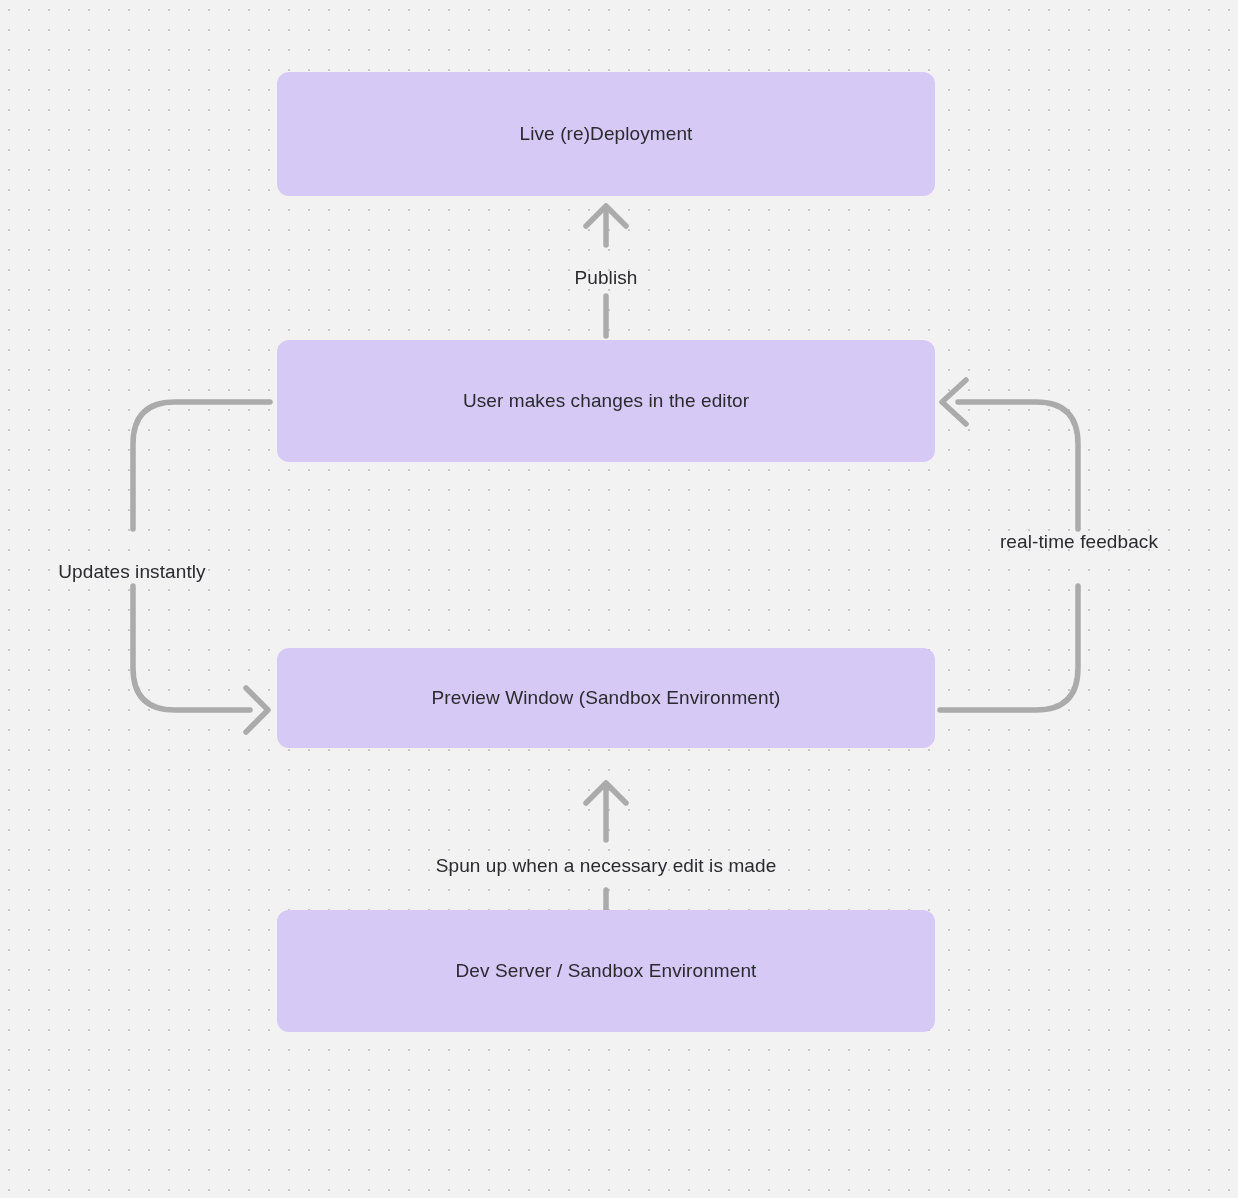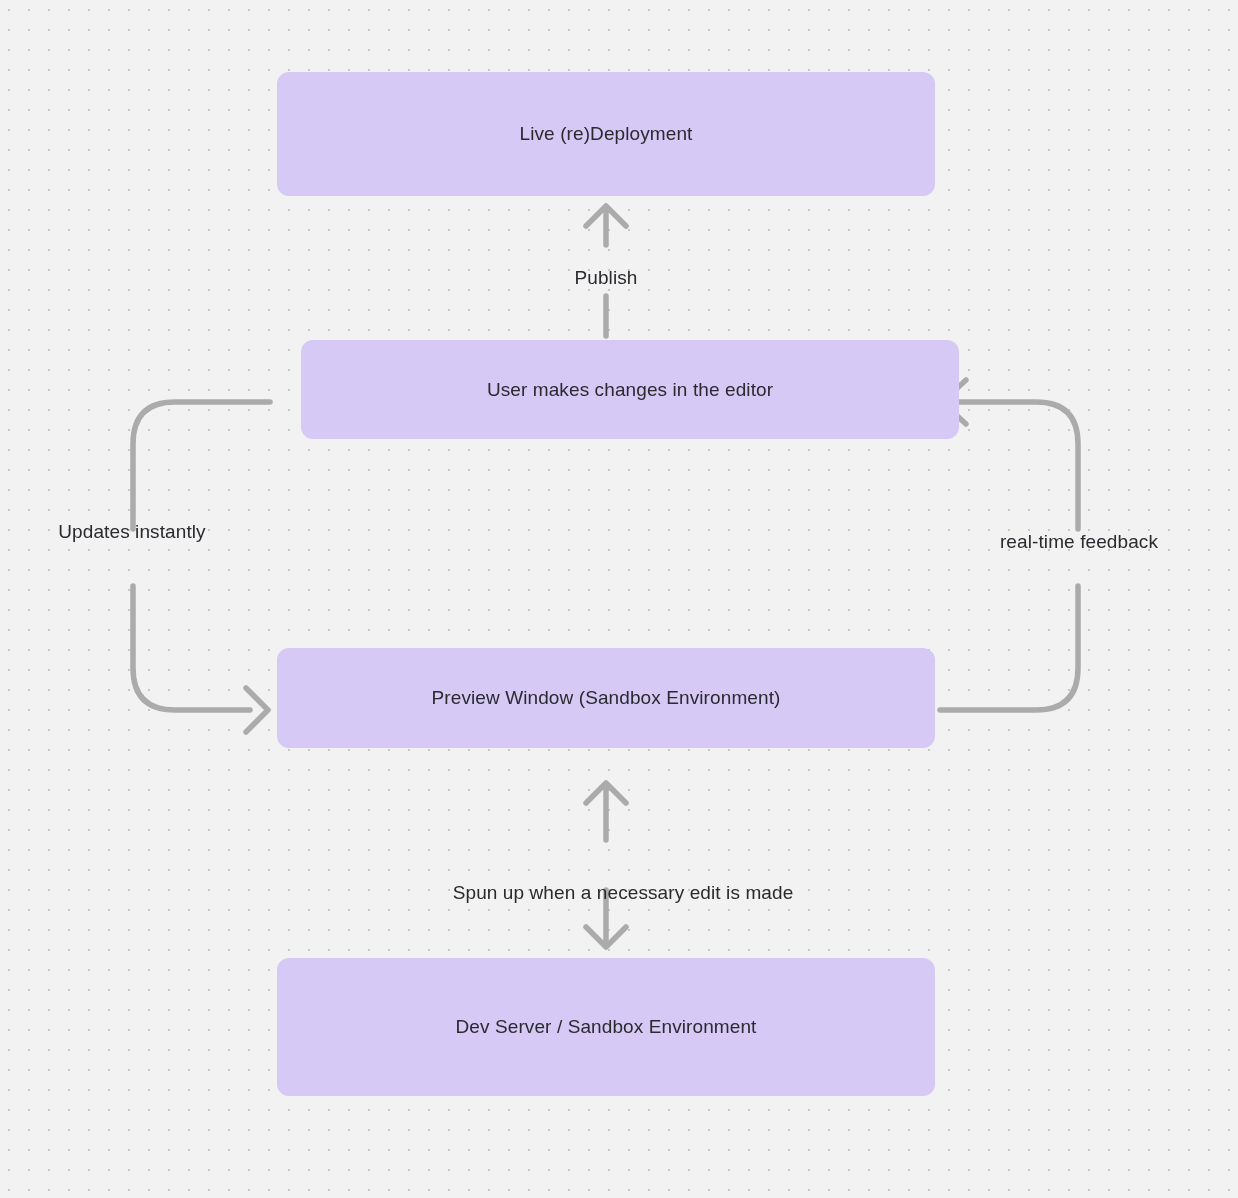--- a/index.html
+++ b/index.html
@@ -40,41 +40,41 @@
     position: absolute;
     left: 277px;
     width: 658px;
     background: var(--node-fill);
     border-radius: 12px;
     display: flex;
     align-items: center;
     justify-content: center;
   }
   .node-live     { top: 72px;  height: 124px; }
-  .node-editor   { top: 340px; height: 99px; margin-left: 24px; }
+  .node-editor   { top: 340px; height: 122px; }
   .node-preview  { top: 648px; height: 100px; }
-  .node-dev      { top: 958px; height: 138px; }
+  .node-dev      { top: 910px; height: 122px; }
   .node-label {
     font-size: 19px;
     color: var(--text);
     letter-spacing: 0.1px;
     text-align: center;
   }
   .edge-label {
     position: absolute;
     transform: translate(-50%, -50%);
     font-size: 19px;
     color: var(--text);
     white-space: nowrap;
     letter-spacing: 0.1px;
   }
   .label-publish  { left: 606px;  top: 278px; }
-  .label-updates  { left: 132px;  top: 532px; }
+  .label-updates  { left: 132px;  top: 572px; }
   .label-feedback { left: 1079px; top: 542px; text-align: center; }
-  .label-spun     { left: 606px;  top: 893px; margin-left: 17px; }
+  .label-spun     { left: 606px;  top: 866px; }
 </style>
 </head>
 <body>
 
 <div class="canvas">
 
   <svg class="arrows" viewBox="0 0 1238 1198" xmlns="http://www.w3.org/2000/svg">
 
     <g class="arrow">
       <path d="M606 336 V296"></path>

